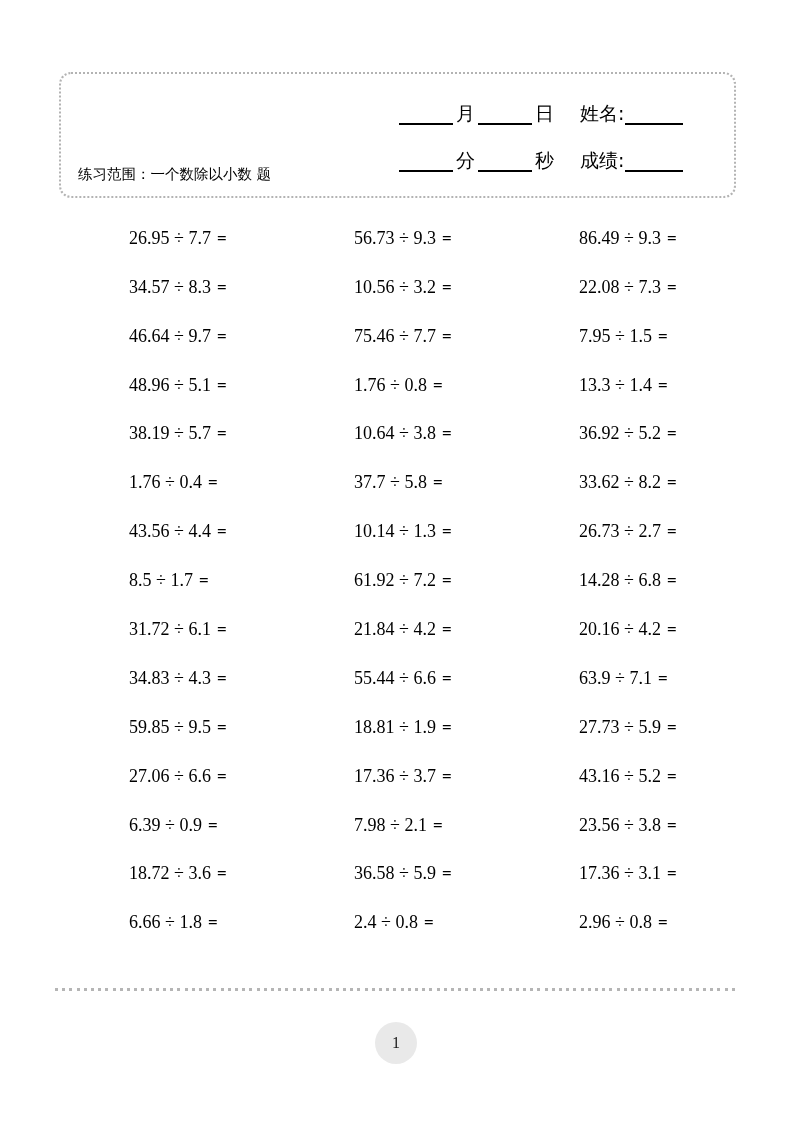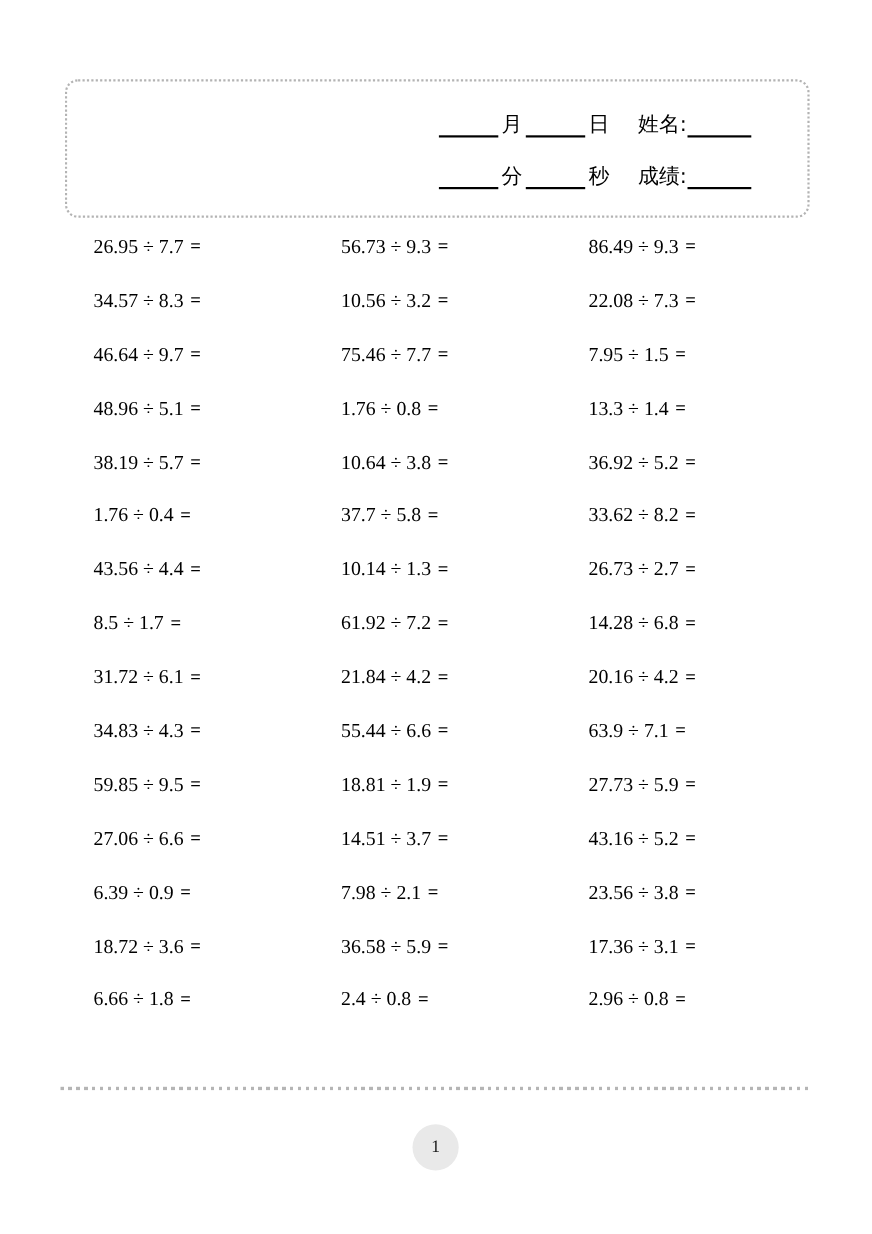--- a/index.html
+++ b/index.html
@@ -67,22 +67,23 @@
     position: absolute;
     left: 85px;
     top: 200px;
     display: grid;
     grid-template-columns: 225px 225px 225px;
     grid-auto-rows: 48.9px;
     font-size: 18px;
   }
   .problem-cell {
     display: flex;
-    align-items: center;
+    align-items: flex-end;
     white-space: nowrap;
+    margin-left: 44px;
   }
   .equals-sign {
     font-weight: bold;
     margin-left: 6px;
     font-size: 17px;
   }
 
   
   .separator {
     position: absolute;
@@ -108,20 +109,21 @@
   }
 </style>
 </head>
 <body>
 
 <div class="page">
 
   <div class="header-box">
 
     <div class="scope-text">
+      <div>练习范围：一个数除以小数 题</div>
     </div>
 
     <div class="meta-block">
       <div class="meta-row">
         <span class="blank-line"></span>
         <span class="meta-label">月</span>
         <span class="blank-line"></span>
         <span class="meta-label">日</span>
         <span class="meta-label gap">姓名:</span>
         <span class="blank-line wide"></span>
@@ -268,21 +270,21 @@
       </div>
       <div class="problem-cell">
         <span>27.73 ÷ 5.9</span>
         <span class="equals-sign">=</span>
       </div>
       <div class="problem-cell">
         <span>27.06 ÷ 6.6</span>
         <span class="equals-sign">=</span>
       </div>
       <div class="problem-cell">
-        <span>14.51 ÷ 3.7</span>
+        <span>17.36 ÷ 3.7</span>
         <span class="equals-sign">=</span>
       </div>
       <div class="problem-cell">
         <span>43.16 ÷ 5.2</span>
         <span class="equals-sign">=</span>
       </div>
       <div class="problem-cell">
         <span>6.39 ÷ 0.9</span>
         <span class="equals-sign">=</span>
       </div>

